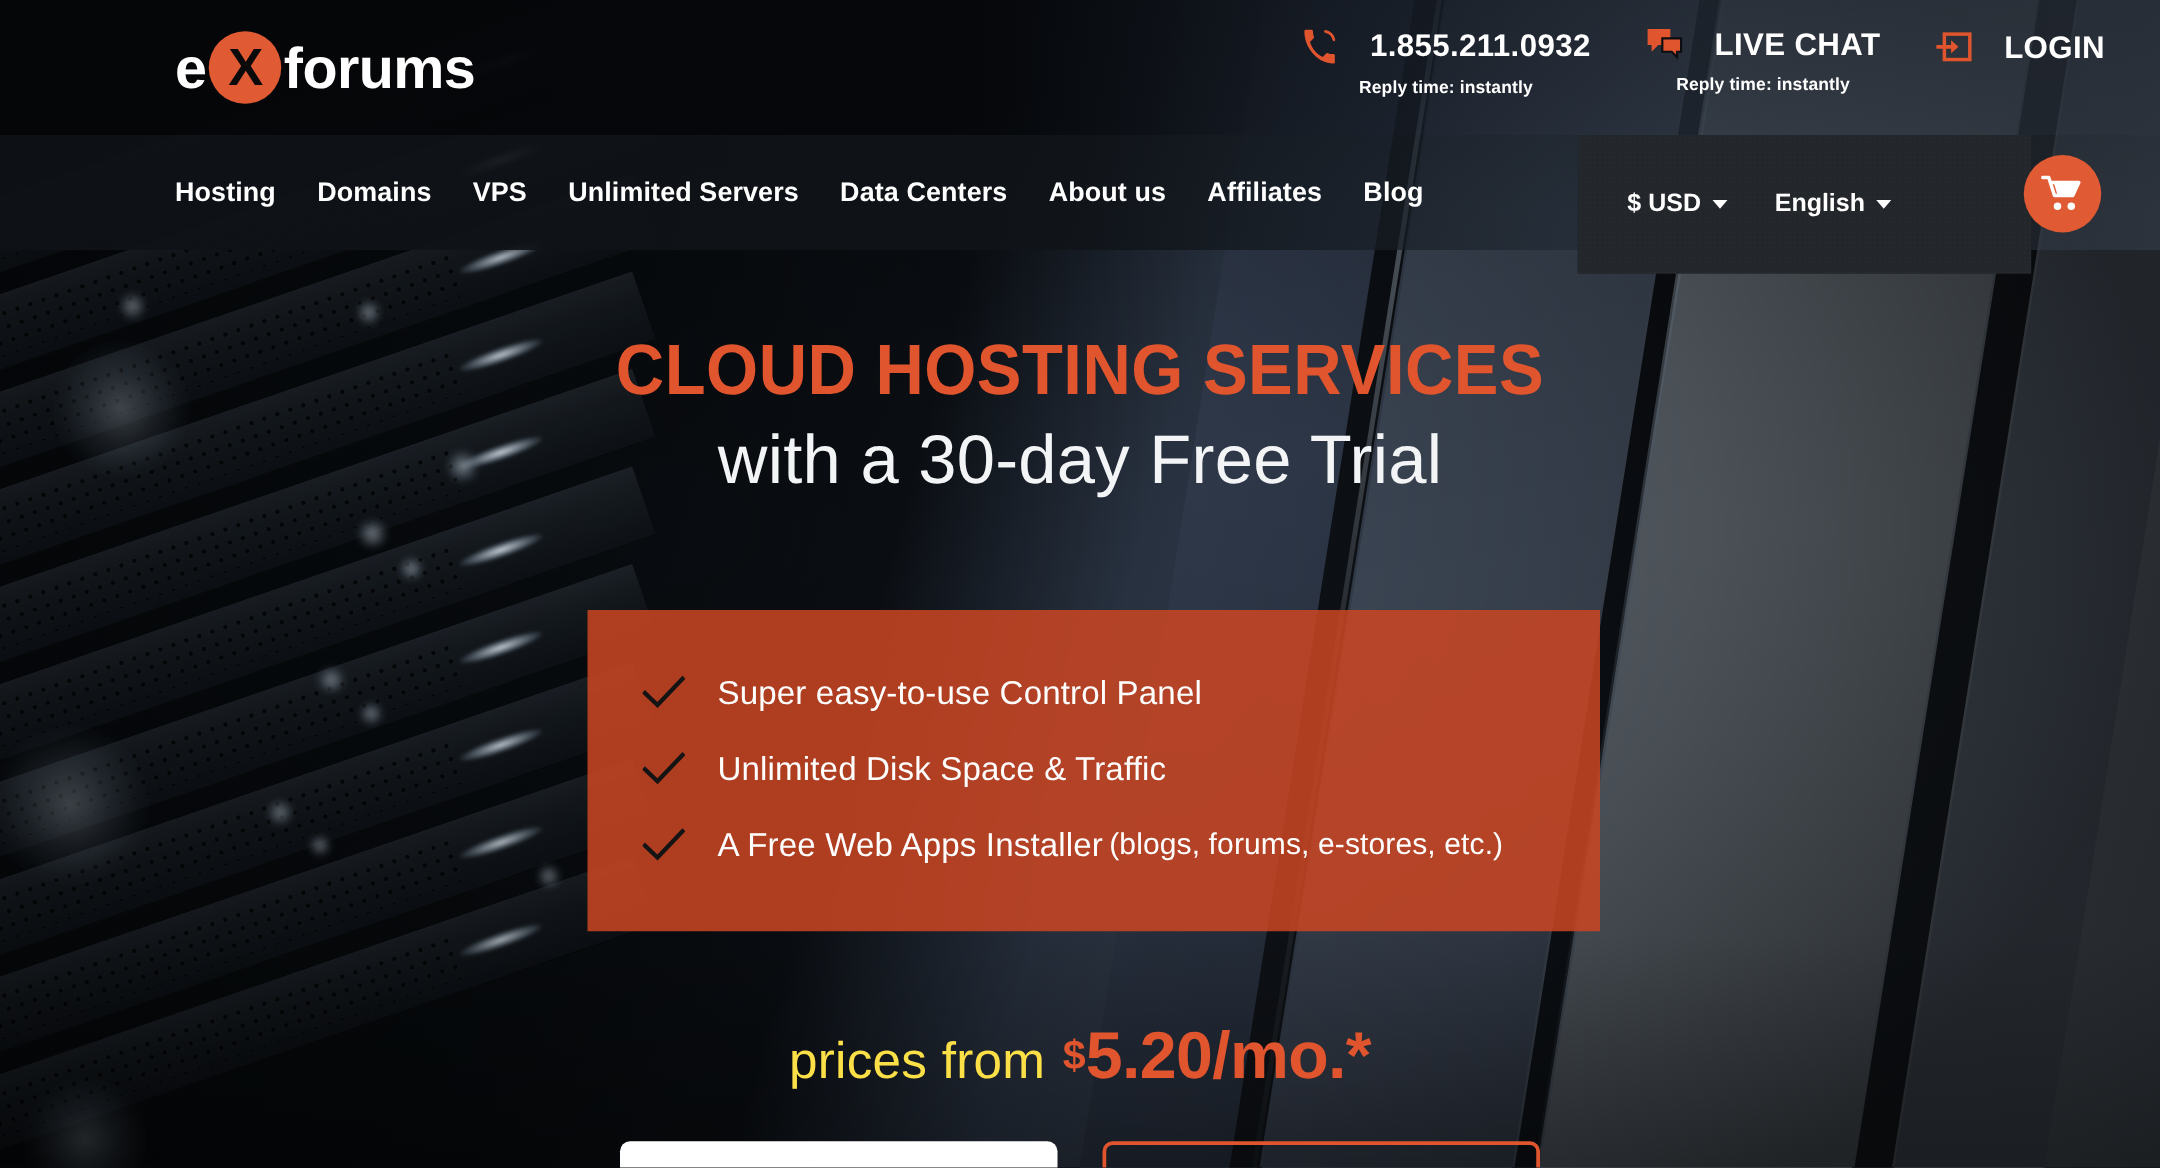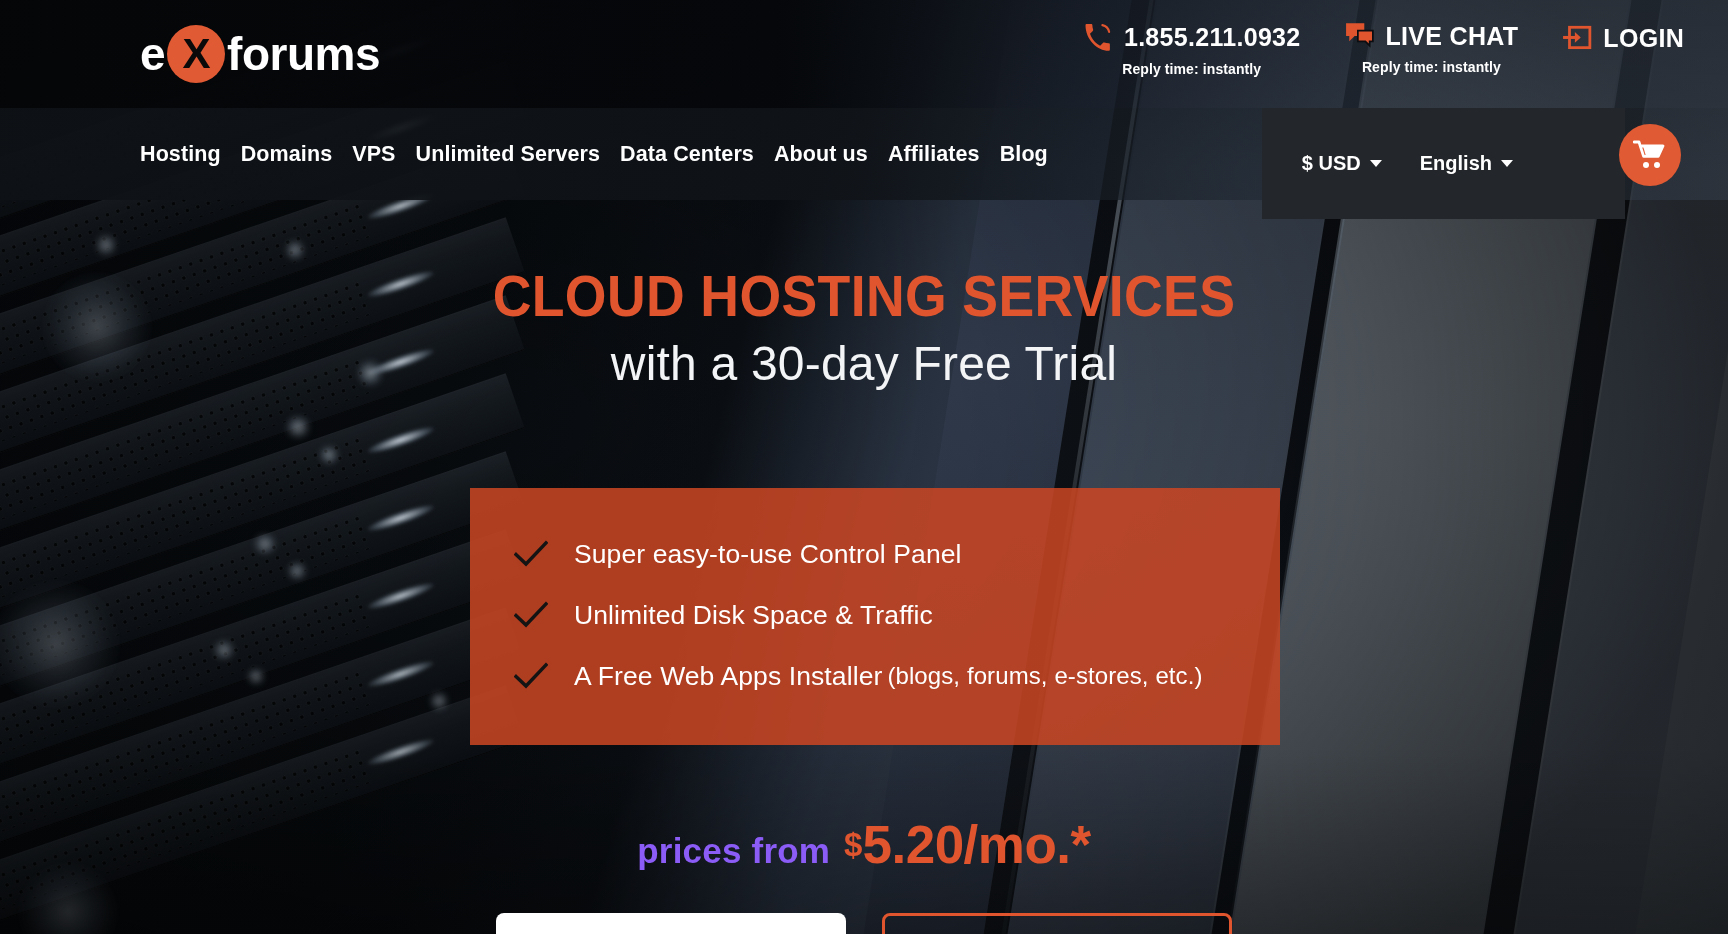--- a/index.html
+++ b/index.html
@@ -147,40 +147,40 @@
   
   .contacts {
     position: absolute; right: 22px; top: 22px;
     display: flex; align-items: flex-start; gap: 0;
   }
   .contact-item {
     display: flex; flex-direction: column; align-items: center;
     padding: 0 22px;
     cursor: pointer;
   }
-  .contact-row { display: flex; align-items: center; gap: 11px; }
+  .contact-row { display: flex; align-items: center; gap: 25px; }
   .contact-label {
     color: #ffffff; font-size: 25px; font-weight: 700; letter-spacing: .3px;
     line-height: 1; white-space: nowrap;
   }
   .contact-sub {
     color: #ffffff; font-size: 14px; font-weight: 600; margin-top: 9px;
     letter-spacing: .1px; white-space: nowrap;
   }
   .ico { display: block; }
 
   
   .navbar {
     position: absolute; top: 108px; left: 0; right: 0; height: 92px;
     background: linear-gradient(90deg, rgba(14,18,22,.93) 0%, rgba(16,20,25,.9) 50%, rgba(30,38,48,.6) 72%, rgba(60,70,84,.42) 100%);
     z-index: 20;
   }
   .nav-left {
     position: absolute; left: 140px; top: 0; height: 92px;
-    display: flex; align-items: center; gap: 20px;
+    display: flex; align-items: center; gap: 33px;
   }
   .nav-item {
     color: #ffffff;
     font-size: 21.5px;
     font-weight: 700;
     letter-spacing: .1px;
     white-space: nowrap;
     cursor: pointer;
   }
 
@@ -225,21 +225,21 @@
     font-size: 57px;
     font-weight: 800;
     letter-spacing: .4px;
     line-height: 1;
     transform: scaleX(.94);
   }
   .hero-sub {
     position: absolute; top: 340px; left: 0; right: 0;
     text-align: center;
     color: #f2f4f6;
-    font-size: 48px;
+    font-size: 55px;
     font-weight: 300;
     line-height: 1;
     letter-spacing: .2px;
   }
 
   .feature-box {
     position: absolute;
     left: 470px; top: 488px;
     width: 810px; height: 257px;
     background: rgba(203, 70, 35, .86);
@@ -269,21 +269,21 @@
     margin-left: 5px;
   }
 
   .price-line {
     position: absolute; top: 818px; left: 0; right: 0;
     text-align: center;
     line-height: 1;
     white-space: nowrap;
   }
   .price-from {
-    color: #8b5cf6; font-size: 35px; font-weight: 700; letter-spacing: .2px;
+    color: #fde047; font-size: 41px; font-weight: 400; letter-spacing: .2px;
   }
   .price-cur {
     color: #e0552e; font-size: 33px; font-weight: 700; vertical-align: 7px;
     margin-left: 14px;
   }
   .price-val {
     color: #e0552e; font-size: 53px; font-weight: 700; letter-spacing: -.5px;
   }
 
   .cta-row {

